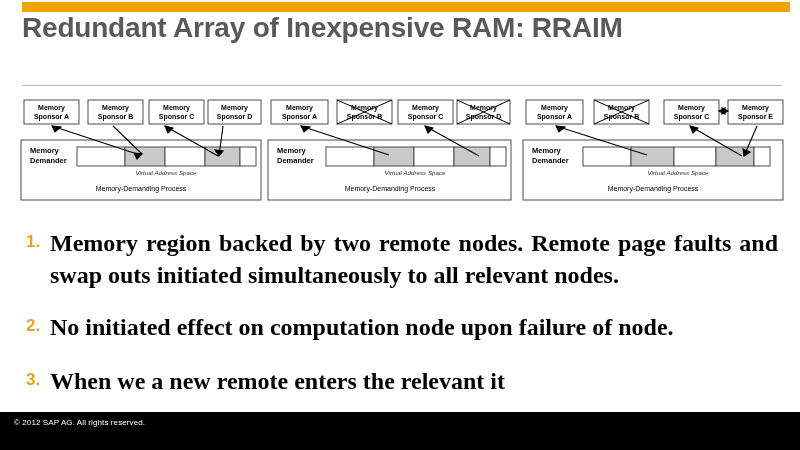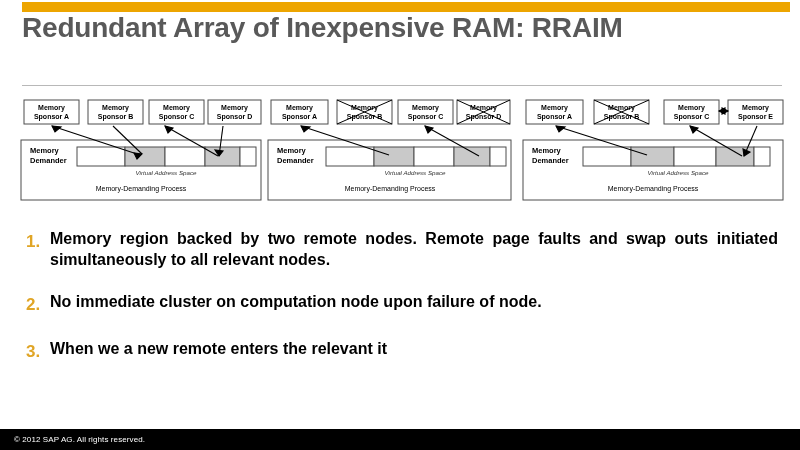--- a/index.html
+++ b/index.html
@@ -50,31 +50,31 @@
     display:flex;align-items:flex-start;
     margin-bottom:14px;
   }
   .bullet .num{
     color:#e0a526;font-weight:bold;font-size:17px;
     width:24px;flex:0 0 24px;line-height:1.33;
     padding-top:3px;
   }
   .bullet .txt{
     flex:1 1 auto;
-    font-size:16px;font-weight:bold;color:#000;
+    font-size:24px;font-weight:bold;color:#000;
     line-height:1.33;
     text-align:justify;
-    font-family:Liberation Sans, sans-serif;
+    font-family:Liberation Serif, serif;
   }
   .bullet.b1{margin-bottom:20px;}
   .bullet.b2{margin-bottom:22px;}
 
   
   .footer{
-    position:absolute;left:0;bottom:0;width:800px;height:21px;
+    position:absolute;left:0;bottom:0;width:800px;height:38px;
     background:#000000;
   }
   .footer .copy{
     position:absolute;left:14px;top:6px;
     color:#ffffff;font-size:8px;
     font-family:"Liberation Sans",sans-serif;
     letter-spacing:0.1px;
   }
 </style>
 </head>
@@ -234,21 +234,21 @@
 
   </div>
 
   <div class="bullets">
     <div class="bullet b1">
       <div class="num">1.</div>
       <div class="txt">Memory region backed by two  remote nodes. Remote page faults and  swap outs initiated simultaneously to  all relevant nodes.</div>
     </div>
     <div class="bullet b2">
       <div class="num">2.</div>
-      <div class="txt">No immediate cluster on computation node upon failure of node.</div>
+      <div class="txt">No initiated effect on computation node upon failure of node.</div>
     </div>
     <div class="bullet b3">
       <div class="num">3.</div>
       <div class="txt">When we a new remote enters the relevant  it</div>
     </div>
   </div>
 
   <div class="footer">
     <div class="copy">© 2012 SAP AG. All rights reserved.</div>
   </div>

